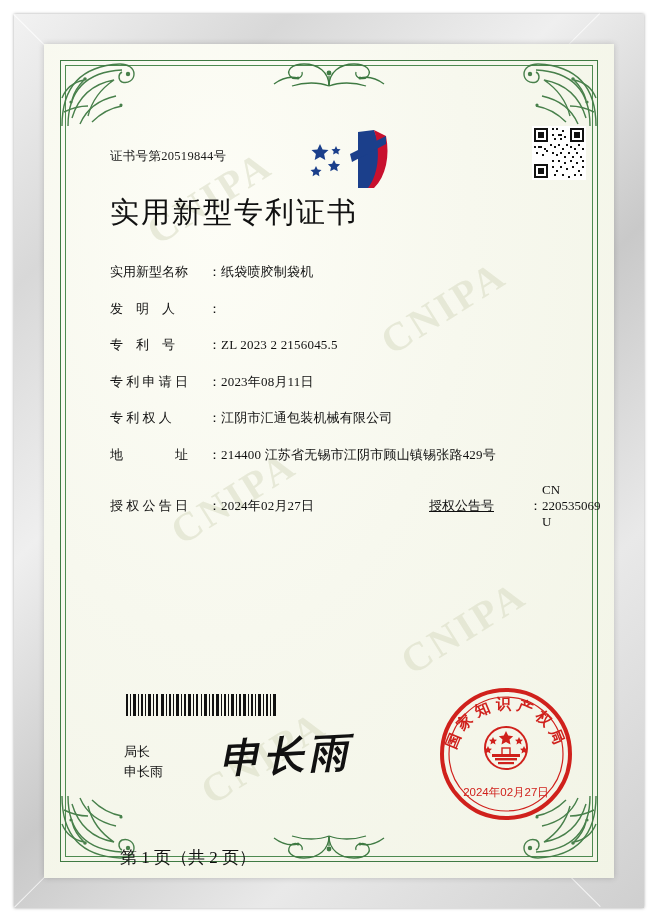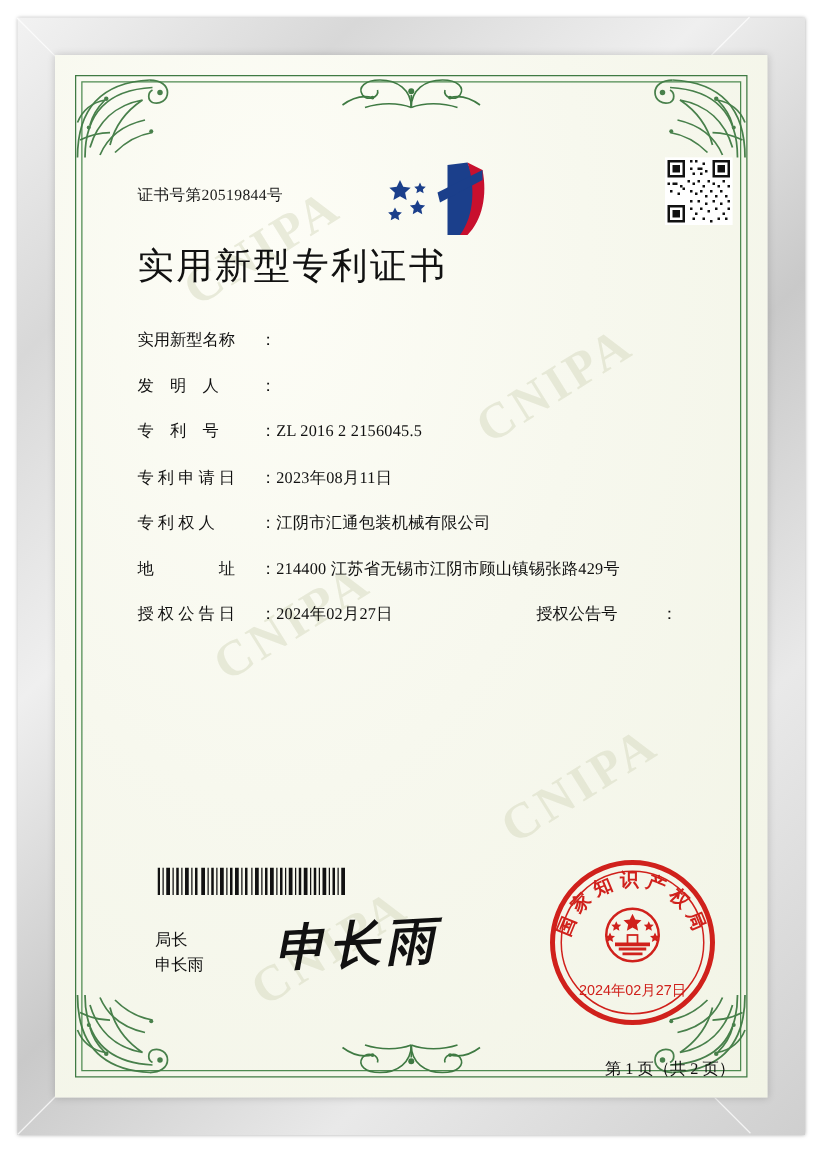--- a/index.html
+++ b/index.html
@@ -198,20 +198,21 @@
   .fld-value {
     flex: 1 1 auto;
     letter-spacing: .2px;
   }
   .field-row.split .fld-value {
     flex: 0 0 208px;
   }
   .sub-label {
     flex: 0 0 100px;
     white-space: nowrap;
+    text-decoration: underline;
   }
   .sub-value {
     flex: 1 1 auto;
   }
 
   .para {
     margin-top: 16px;
     font-size: 12px;
     line-height: 1.95;
     color: #111;
@@ -259,22 +260,22 @@
     top: 592px;
     width: 136px;
     height: 136px;
   }
 
   .page-no {
     position: absolute;
     left: 10px;
     right: 0;
     top: 752px;
-    text-align: right;
-    font-size: 13px;
+    text-align: left;
+    font-size: 17px;
     color: #111;
   }
 </style>
 </head>
 <body>
 
 <div class="frame-outer">
   <div class="mitre" style="left:0;top:0;transform:rotate(45deg);width:44px;"></div>
   <div class="mitre" style="right:0;top:0;transform:rotate(135deg);width:44px;"></div>
   <div class="mitre" style="left:0;bottom:0;transform:rotate(-45deg);width:44px;"></div>
@@ -479,31 +480,32 @@
 
     <div class="cert-no">证书号第20519844号</div>
 
     <div class="title">实用新型专利证书</div>
 
     <div class="fields">
 
       <div class="field-row">
         <span class="fld-label">实用新型名称</span>
         <span class="fld-colon">：</span>
+        <span class="fld-value">纸袋喷胶制袋机</span>
       </div>
 
       <div class="field-row">
         <span class="fld-label">发　明　人</span>
         <span class="fld-colon">：</span>
       </div>
 
       <div class="field-row">
         <span class="fld-label">专　利　号</span>
         <span class="fld-colon">：</span>
-        <span class="fld-value">ZL 2016 2 2156045.5</span>
+        <span class="fld-value">ZL 2023 2 2156045.5</span>
       </div>
 
       <div class="field-row">
         <span class="fld-label">专 利 申 请 日</span>
         <span class="fld-colon">：</span>
         <span class="fld-value">2023年08月11日</span>
       </div>
 
       <div class="field-row">
         <span class="fld-label">专 利 权 人</span>
@@ -516,20 +518,21 @@
         <span class="fld-colon">：</span>
         <span class="fld-value">214400 江苏省无锡市江阴市顾山镇锡张路429号</span>
       </div>
 
       <div class="field-row split">
         <span class="fld-label">授 权 公 告 日</span>
         <span class="fld-colon">：</span>
         <span class="fld-value">2024年02月27日</span>
         <span class="sub-label">授权公告号</span>
         <span class="fld-colon">：</span>
+        <span class="sub-value">CN 220535069 U</span>
       </div>
 
     </div>
 
 
     <svg class="barcode" viewBox="0 0 152 22" preserveAspectRatio="none">
       <g fill="#111">
         <rect x="0" y="0" width="2" height="22"></rect>
           <rect x="4" y="0" width="1" height="22"></rect>
         <rect x="7" y="0" width="3" height="22"></rect>

